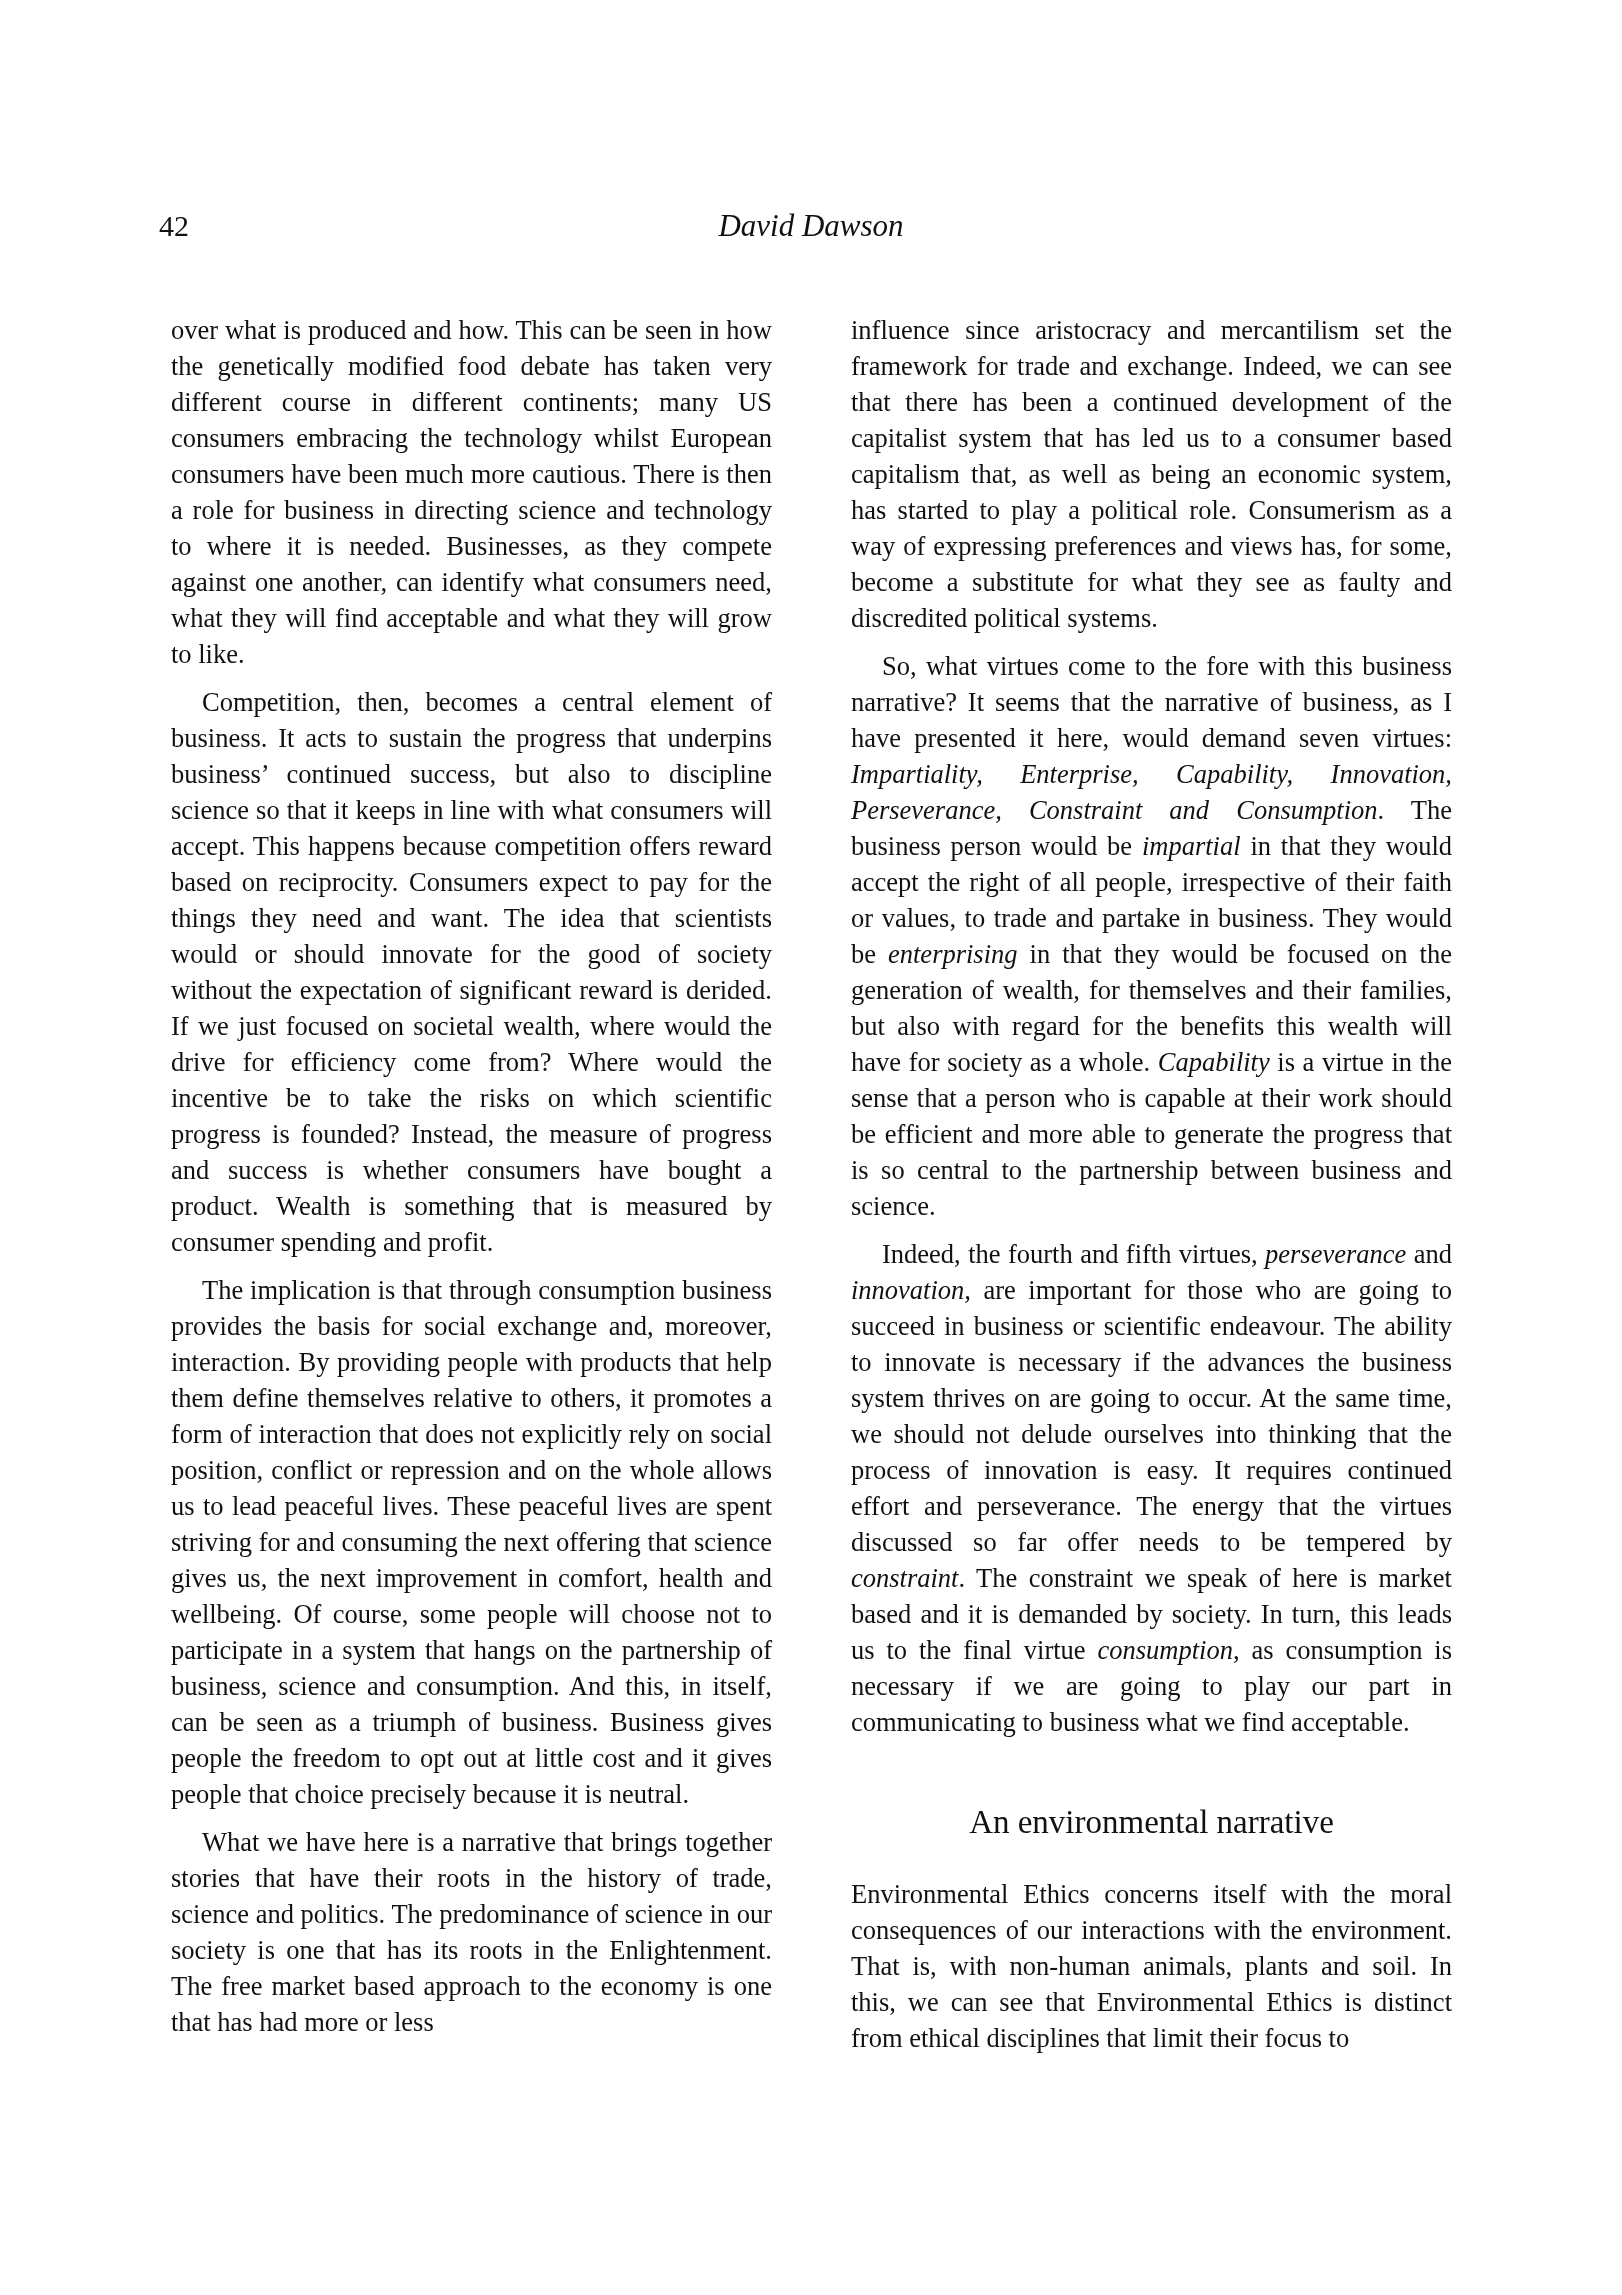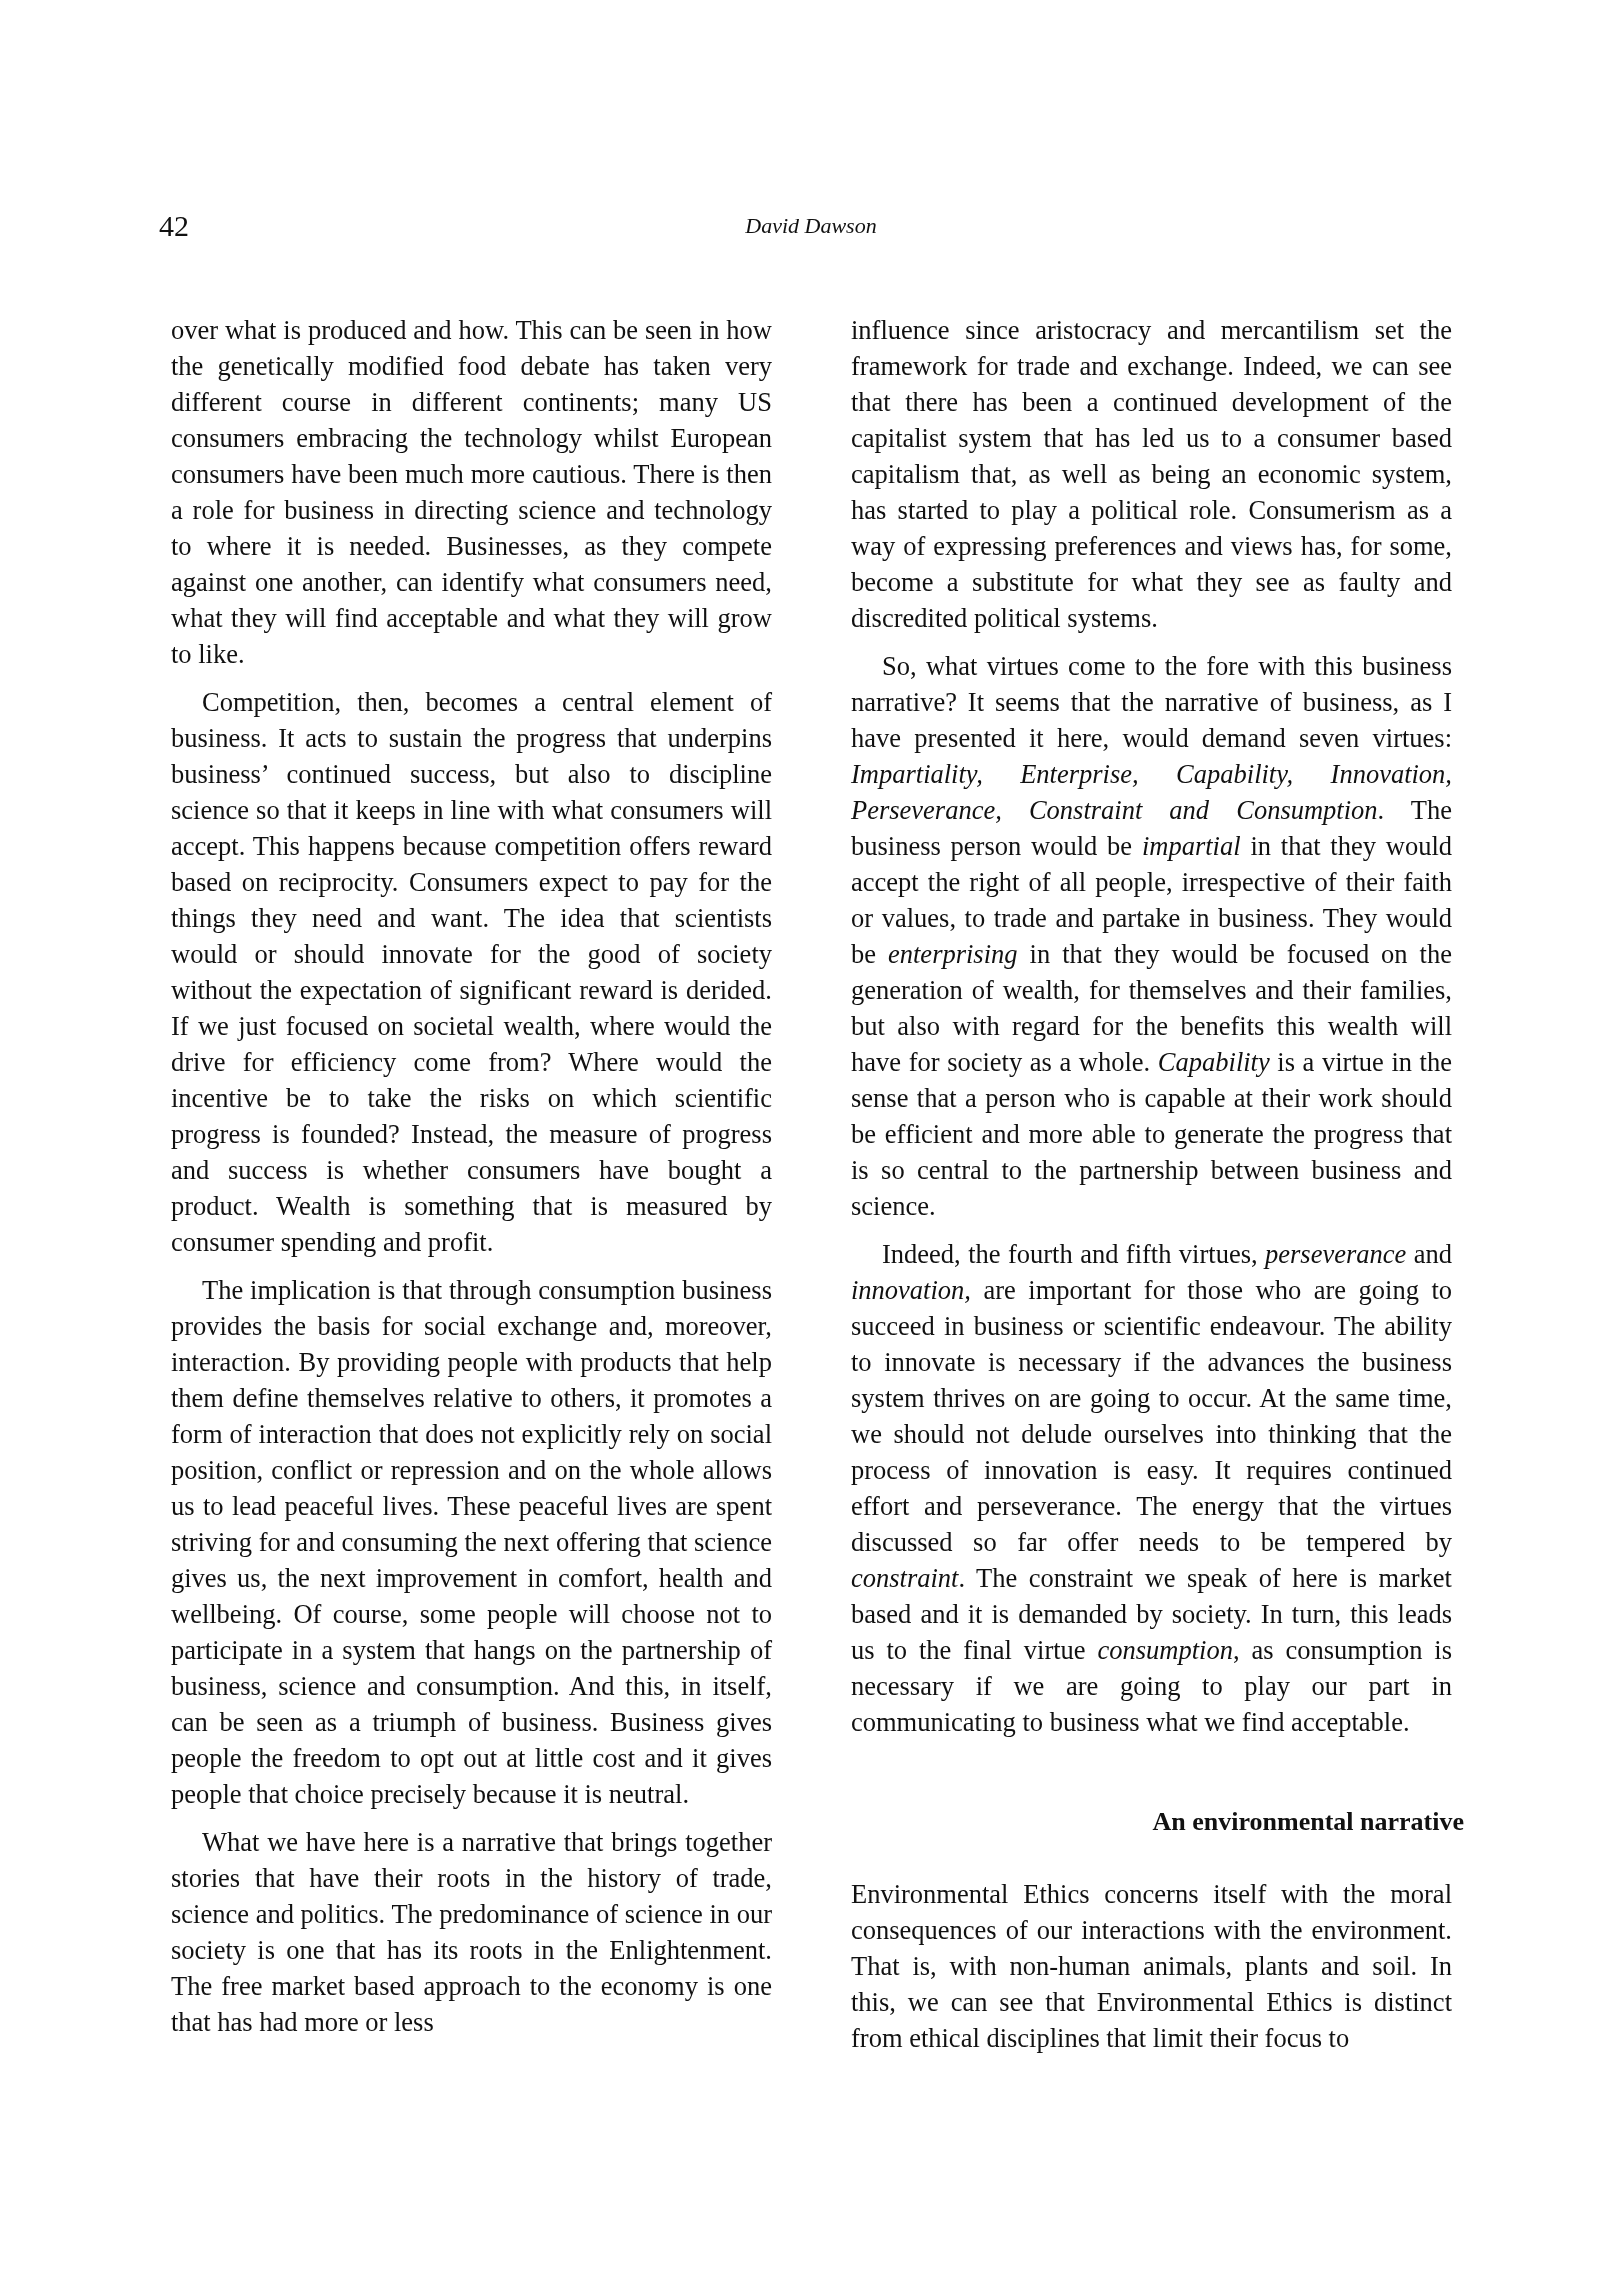--- a/index.html
+++ b/index.html
@@ -1,28 +1,28 @@
 <!DOCTYPE html>
 <html style="font-size:10.5px"><head>
 <meta charset="utf-8">
 <style>
   html, body { margin:0; padding:0; background:#ffffff; }
   body { width:1622px; height:2295px; position:relative; overflow:hidden;
          font-family:"Liberation Serif", "DejaVu Serif", serif; color:#111; }
   .page-number { position:absolute; left:159px; top:208px; font-size:30px; line-height:35px; }
   .running-head { position:absolute; left:0; width:1622px; top:208px; text-align:center;
-                  font-size:22px; line-height:35px; font-style:italic; }
+                  font-size:31px; line-height:35px; font-style:italic; }
   .col { position:absolute; top:300px; width:625px; font-size:26.5px; line-height:36px;
          text-align:justify; hyphens:none; }
   .col-left { left:159px; }
   .col-right { left:839px; }
   .col p { margin:12px; text-indent:0; }
   .col p.indent { text-indent:31px; }
   .col p.cont { text-indent:0; }
-  .section-heading { margin:64px 0 36px 0; font-weight:bold; font-size:26px; line-height:36px; text-align:right; }
+  .section-heading { margin:64px 0 36px 0; font-weight:normal; font-size:33px; line-height:36px; text-align:center; }
   em { font-style:italic; }
 </style>
 </head>
 <body>
 
 <div class="page-number">42</div>
 <div class="running-head">David Dawson</div>
 
 <div class="col col-left" id="col-left">
     <p class="cont"><span>over what is produced and how. This can be seen in how the genetically modified food debate has taken very different course in different continents; many US consumers embracing the technology whilst European consumers have been much more cautious. There is then a role for business in directing science and technology to where it is needed. Businesses, as they compete against one another, can identify what consumers need, what they will find acceptable and what they will grow to like.</span></p>

